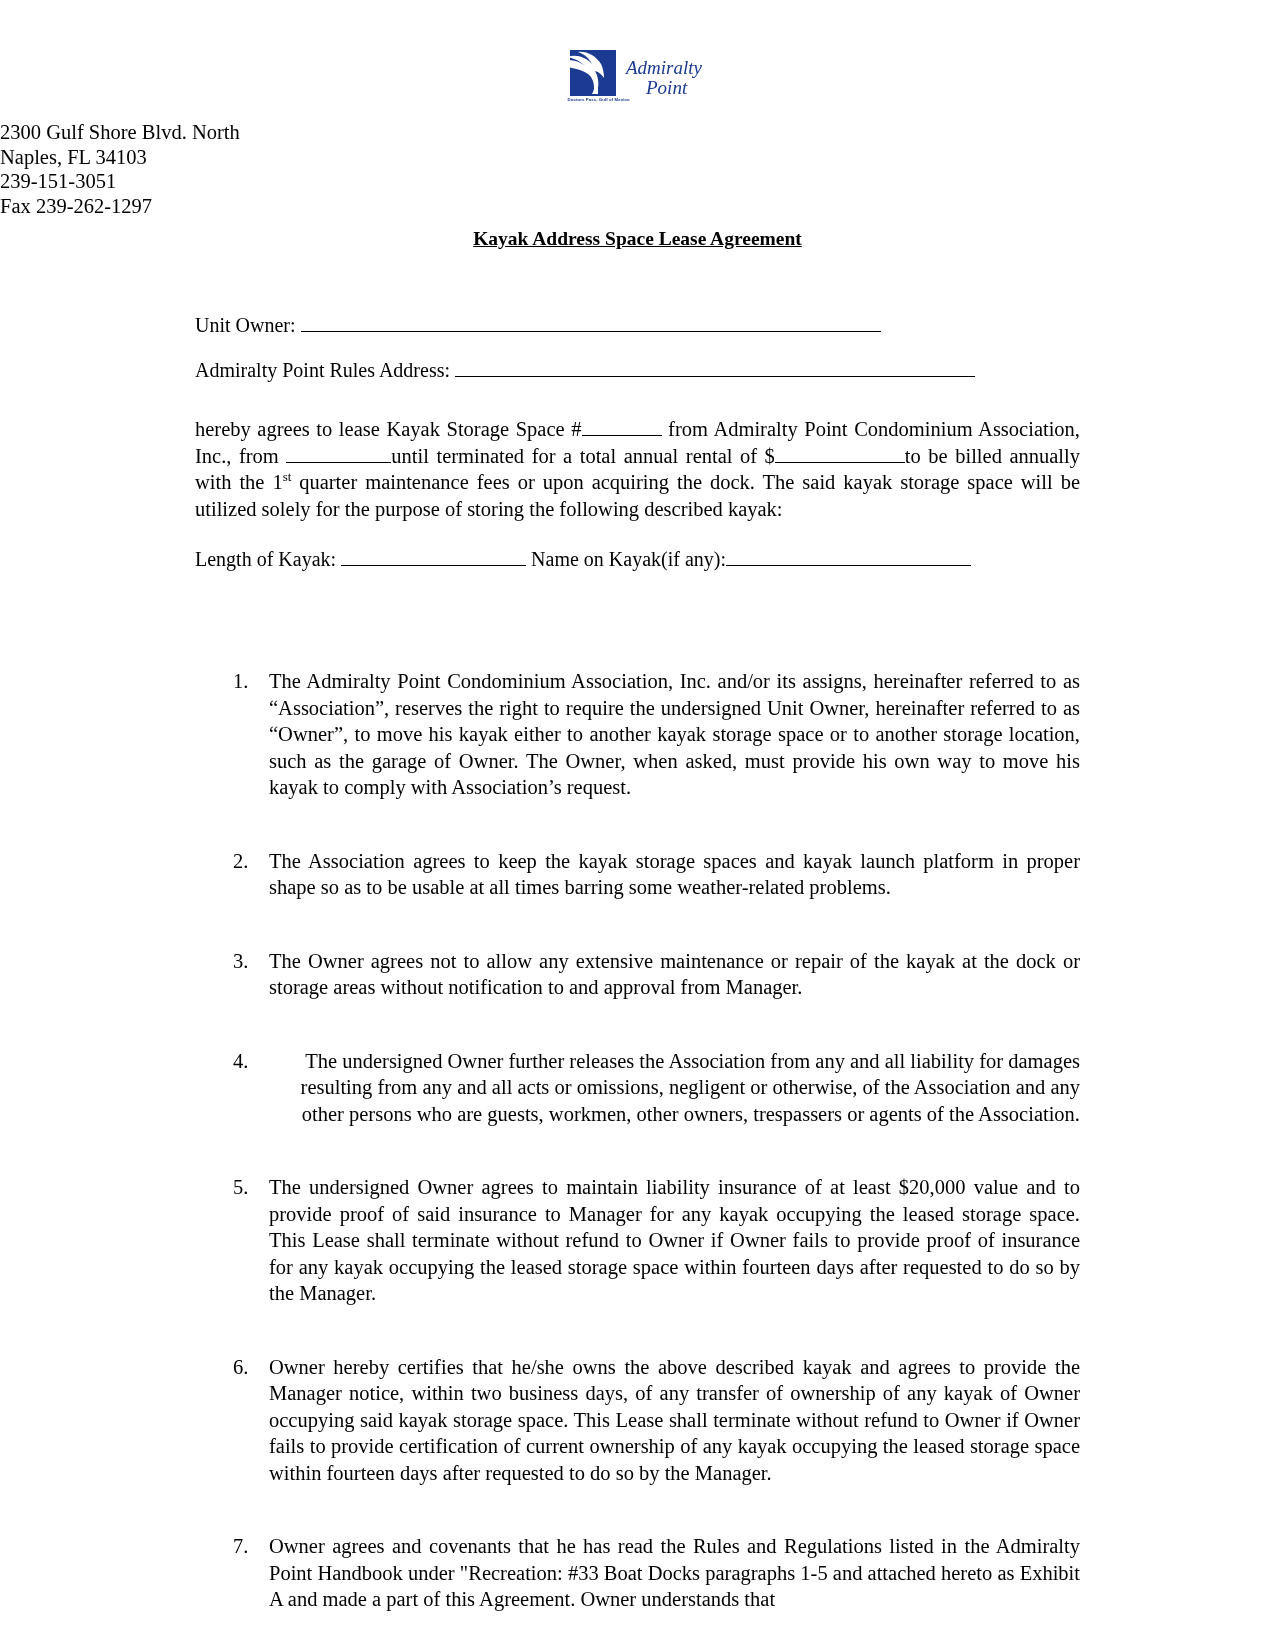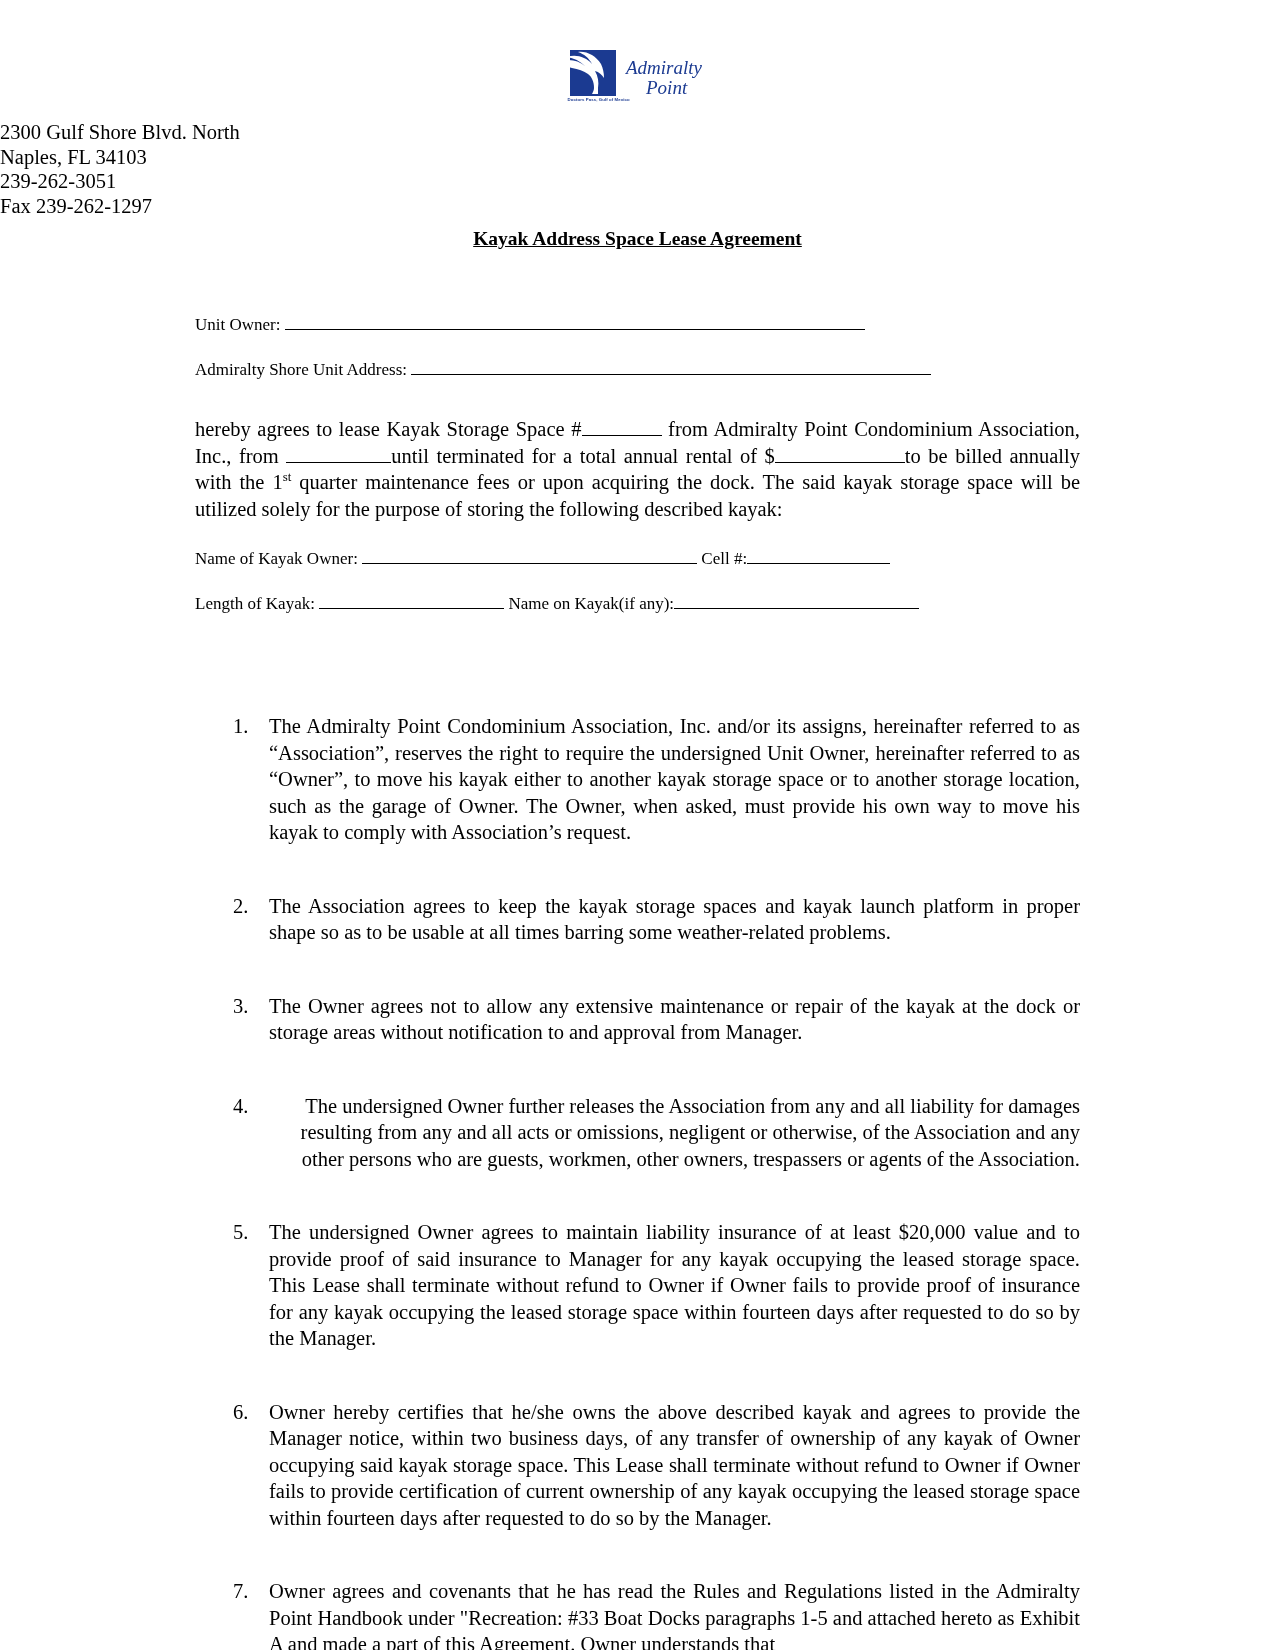--- a/index.html
+++ b/index.html
@@ -100,21 +100,21 @@
     width: 885px;
     padding-left: 0;
     font-size: 20.5px;
     line-height: 26px;
   }
   .gap-after-title { height: 62px; }
 
   .field-line {
     margin: 0 0 19px 0;
     white-space: nowrap;
-    font-size: 17px;
+    font-size: 20px;
   }
   .blank {
     display: inline-block;
     border-bottom: 1.4px solid #000;
     height: 17px;
     vertical-align: baseline;
   }
   .b-unit-owner { width: 580px; }
   .b-addr { width: 520px; }
   .b-space { width: 80px; }
@@ -194,53 +194,48 @@
       <svg class="logo-wordmark" viewBox="0 0 94 52">
         <text x="2" y="22" font-family="Liberation Serif, serif" font-style="italic" font-size="19" fill="#1b3a91">Admiralty</text>
         <text x="22" y="42" font-family="Liberation Serif, serif" font-style="italic" font-size="19" fill="#1b3a91">Point</text>
       </svg>
     </div>
   </div>
 
   <div class="address">
     <div>2300 Gulf Shore Blvd. North</div>
     <div>Naples, FL 34103</div>
-    <div>239-262-3051</div>
+    <div>239-151-3051</div>
     <div>Fax 239-262-1297</div>
   </div>
 
   <div class="doc-title">
     <span>Kayak Address Space Lease Agreement</span>
   </div>
 
   <div class="gap-after-title"></div>
 
   <div class="content">
 
     <div class="field-line">
       <span>Unit Owner:</span>
       <span class="blank b-unit-owner"></span>
     </div>
 
     <div class="field-line">
-      <span>Admiralty Shore Unit Address:</span>
+      <span>Admiralty Point Rules Address:</span>
       <span class="blank b-addr"></span>
     </div>
 
     <div class="spacer-14"></div>
 
     <p class="para para-lease"><span>hereby agrees to lease Kayak Storage Space #</span><span class="blank b-space"></span> <span>from   Admiralty   Point   Condominium Association, Inc., from</span> <span class="blank b-from"></span><span>until terminated for a total annual rental of $</span><span class="blank b-rental"></span><span>to be billed annually with the 1</span><sup class="ord">st</sup><span> quarter maintenance fees or upon acquiring the dock. The said kayak storage space will be utilized solely for the purpose of storing the following described kayak:</span></p>
 
     <div class="spacer-24"></div>
 
-    <div class="field-line">
-      <span>Name of Kayak Owner:</span>
-      <span class="blank b-kayak-owner"></span>
-      <span>Cell #:</span><span class="blank b-cell"></span>
-    </div>
 
 
     <div class="field-line">
       <span>Length of Kayak:</span>
       <span class="blank b-length"></span>
       <span>Name on Kayak(if any):</span><span class="blank b-nameon"></span>
     </div>
 
     <div class="spacer-30"></div>
 

